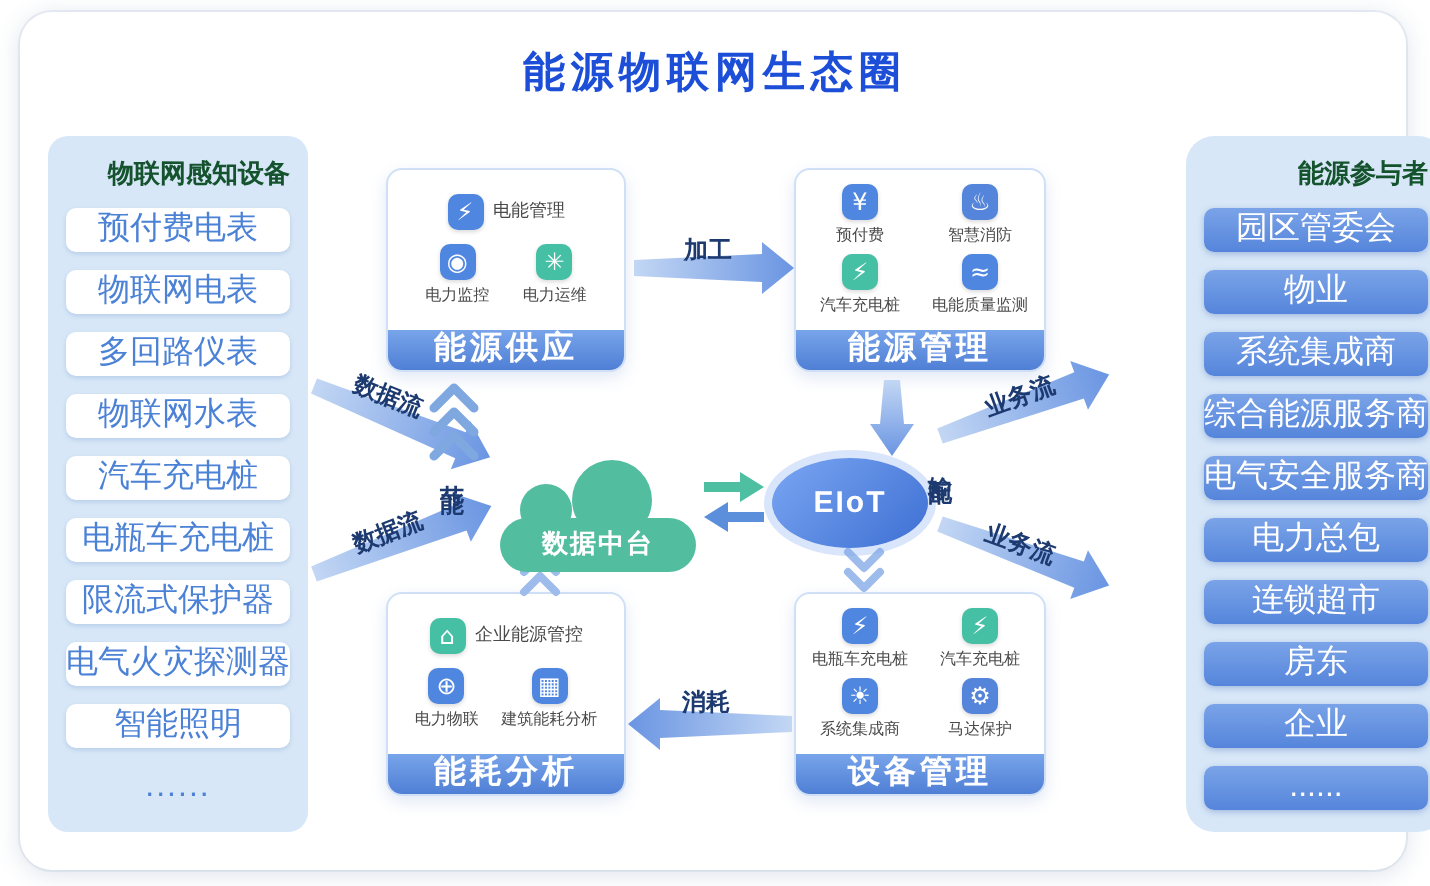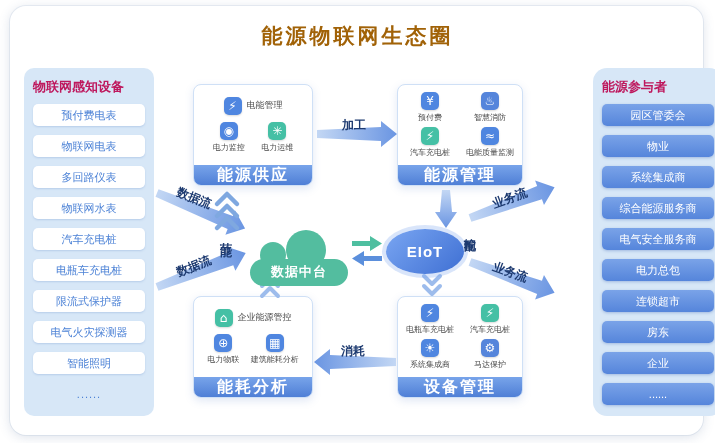--- a/index.html
+++ b/index.html
@@ -7,35 +7,35 @@
     position:relative; width:715px; height:443px; overflow:hidden;
     font-family:"Liberation Sans", sans-serif; background:#fff;
   }
   .card {
     position:absolute; left:10px; top:6px; width:693px; height:429px;
     background:#fff; border-radius:16px;
     box-shadow:0 2px 12px rgba(60,90,140,.18), 0 0 0 1px #eef2f7;
   }
   .title {
     position:absolute; left:0; right:0; top:22px; text-align:center;
-    font-size:21px; font-weight:bold; color:#a16207; letter-spacing:3px;
+    font-size:21px; font-weight:bold; color:#1d4ed8; letter-spacing:3px;
   }
   
   .panel {
     position:absolute; top:68px; width:130px; height:348px;
     background:#d7e7f7; border-radius:10px; padding:8px 9px; box-sizing:border-box;
   }
   .panel.left { left:24px; }
   .panel.right { left:593px;border-radius:14px; }
   .panel-header {
-    text-align:left; font-size:13px; font-weight:bold; color:#be185d; margin:2px 0 8px;
+    text-align:right; font-size:13px; font-weight:bold; color:#14532d; margin:2px 0 8px;
   }
   .item {
     height:22px; line-height:22px; margin-bottom:9px; border-radius:5px;
-    background:#fff; color:#4c82d6; font-size:11px; text-align:center;
+    background:#fff; color:#4c82d6; font-size:16px; text-align:center;
     box-shadow:0 1px 2px rgba(100,140,200,.28); white-space:nowrap; overflow:hidden;
   }
   .item.dots { background:transparent; box-shadow:none; letter-spacing:1px; }
   .item.blue {
     background:linear-gradient(#7aa3e8,#5585db); color:#fff;
     box-shadow:0 1px 3px rgba(60,100,180,.35);
   }
   
   .module {
     position:absolute; background:#fff; border:1px solid #cfe0f6; border-radius:8px;

